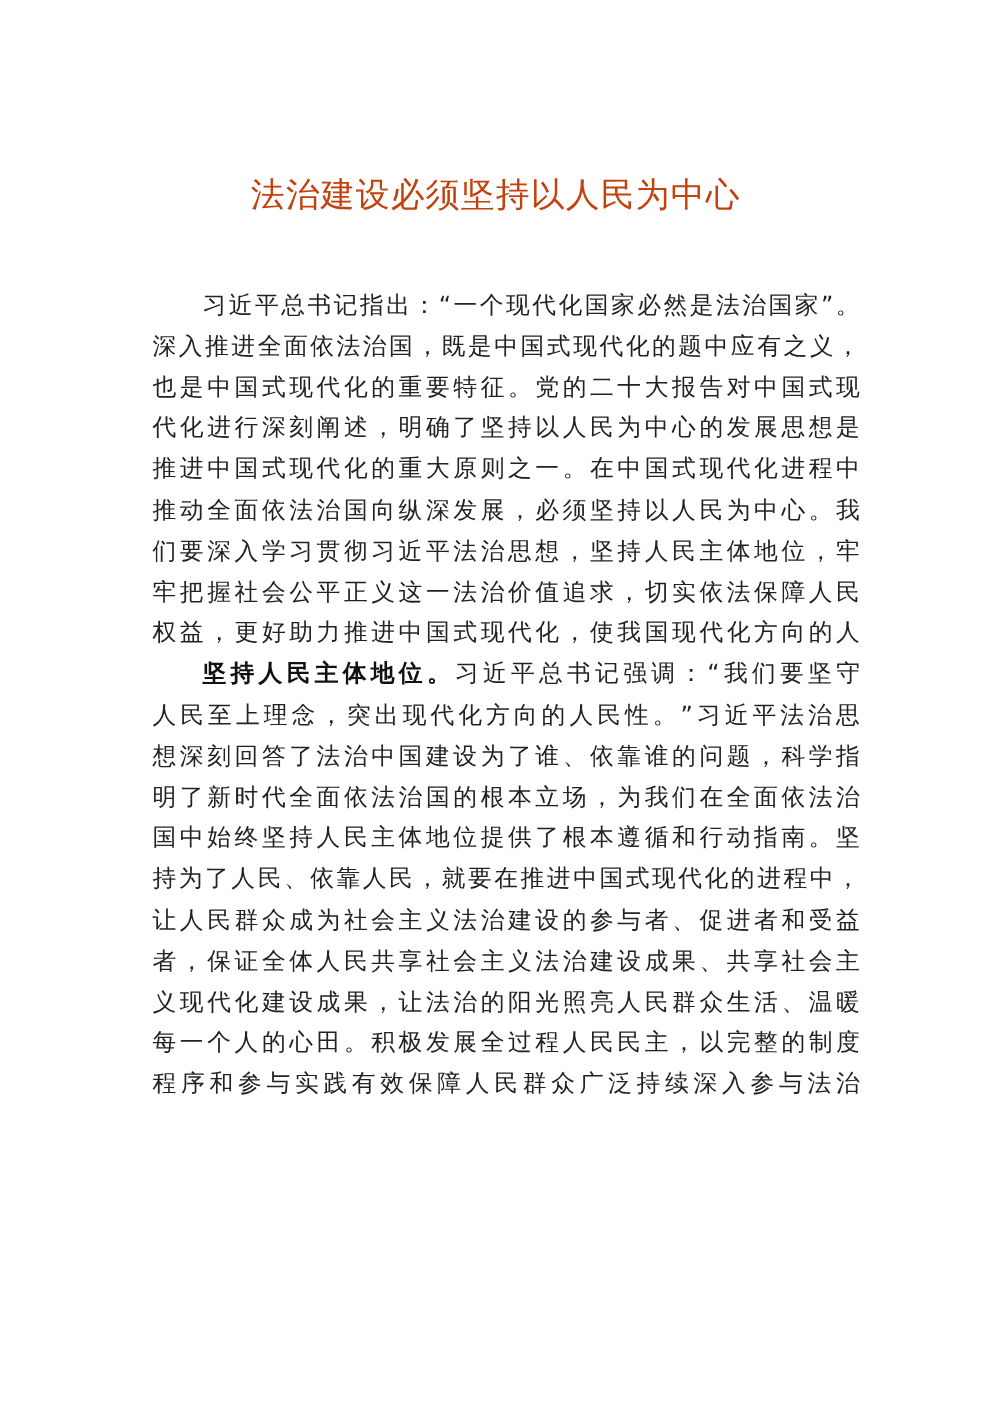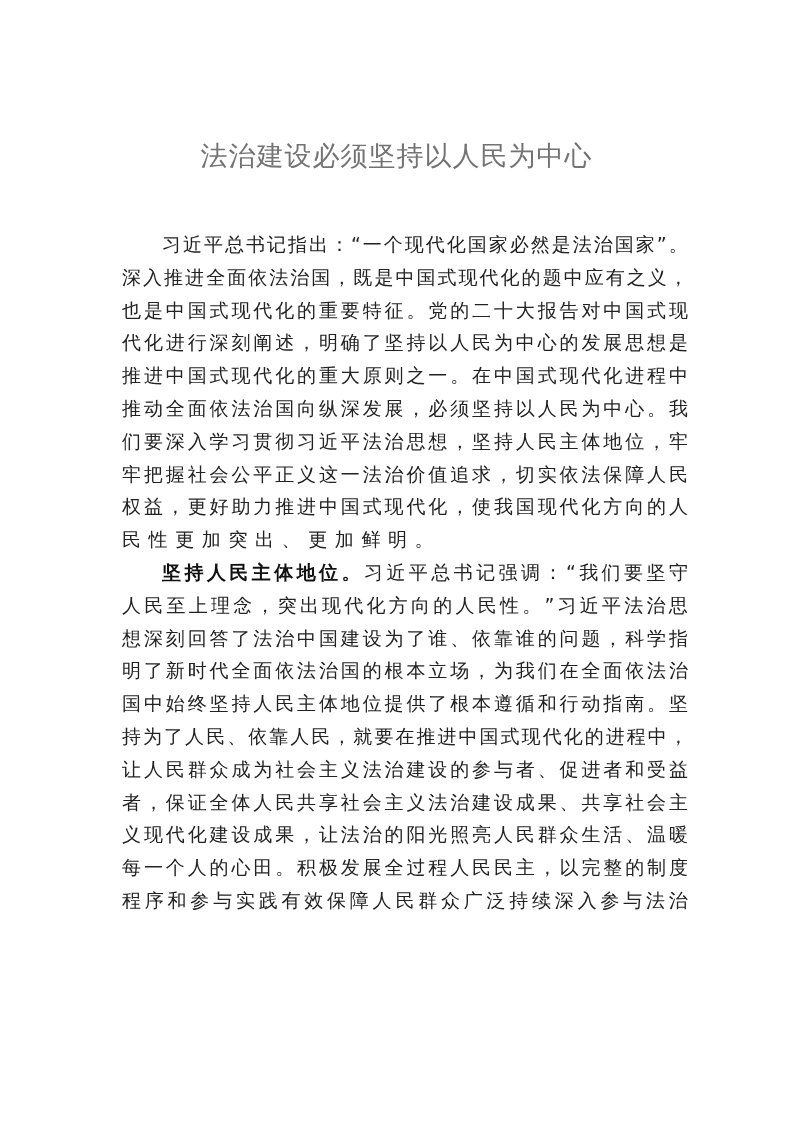--- a/index.html
+++ b/index.html
@@ -1,19 +1,19 @@
 <!DOCTYPE html>
 <html><head>
 <meta charset="utf-8">
 <style>
   html, body { margin: 0; padding: 0; background: #ffffff; }
   body { width: 793px; height: 1122px; position: relative; overflow: hidden;
          font-family: "DejaVu Sans", sans-serif; color: #1a1a1a; }
   .title { position: absolute; top: 138px; left: 0; width: 793px; text-align: center;
-           font-size: 27px; letter-spacing: 1px; color: #737373; font-weight: normal; }
+           font-size: 27px; letter-spacing: 1px; color: #c2410c; font-weight: normal; }
   .body-text { position: absolute; top: 228px; left: 122px; width: 566px; }
   .line { height: 32.8px; line-height: 32.8px; font-size: 19px; white-space: nowrap;
           display: flex; justify-content: space-between; color: #222; }
   .line.last { justify-content: flex-start; letter-spacing: 7.6px; }
   .line.indent { padding-left: 40px; }
   .bold { font-weight: bold; color: #111; }
   .ch { display: inline-block; }
 </style>
 </head>
 <body>
@@ -268,21 +268,20 @@
       <span class="ch">我</span>
       <span class="ch">国</span>
       <span class="ch">现</span>
       <span class="ch">代</span>
       <span class="ch">化</span>
       <span class="ch">方</span>
       <span class="ch">向</span>
       <span class="ch">的</span>
       <span class="ch">人</span>
     </div>
-  <div class="line last">民性更加突出、更加鲜明。</div>
 
   <div class="line indent">
       <span class="ch bold">坚</span>
       <span class="ch bold">持</span>
       <span class="ch bold">人</span>
       <span class="ch bold">民</span>
       <span class="ch bold">主</span>
       <span class="ch bold">体</span>
       <span class="ch bold">地</span>
       <span class="ch bold">位</span>

